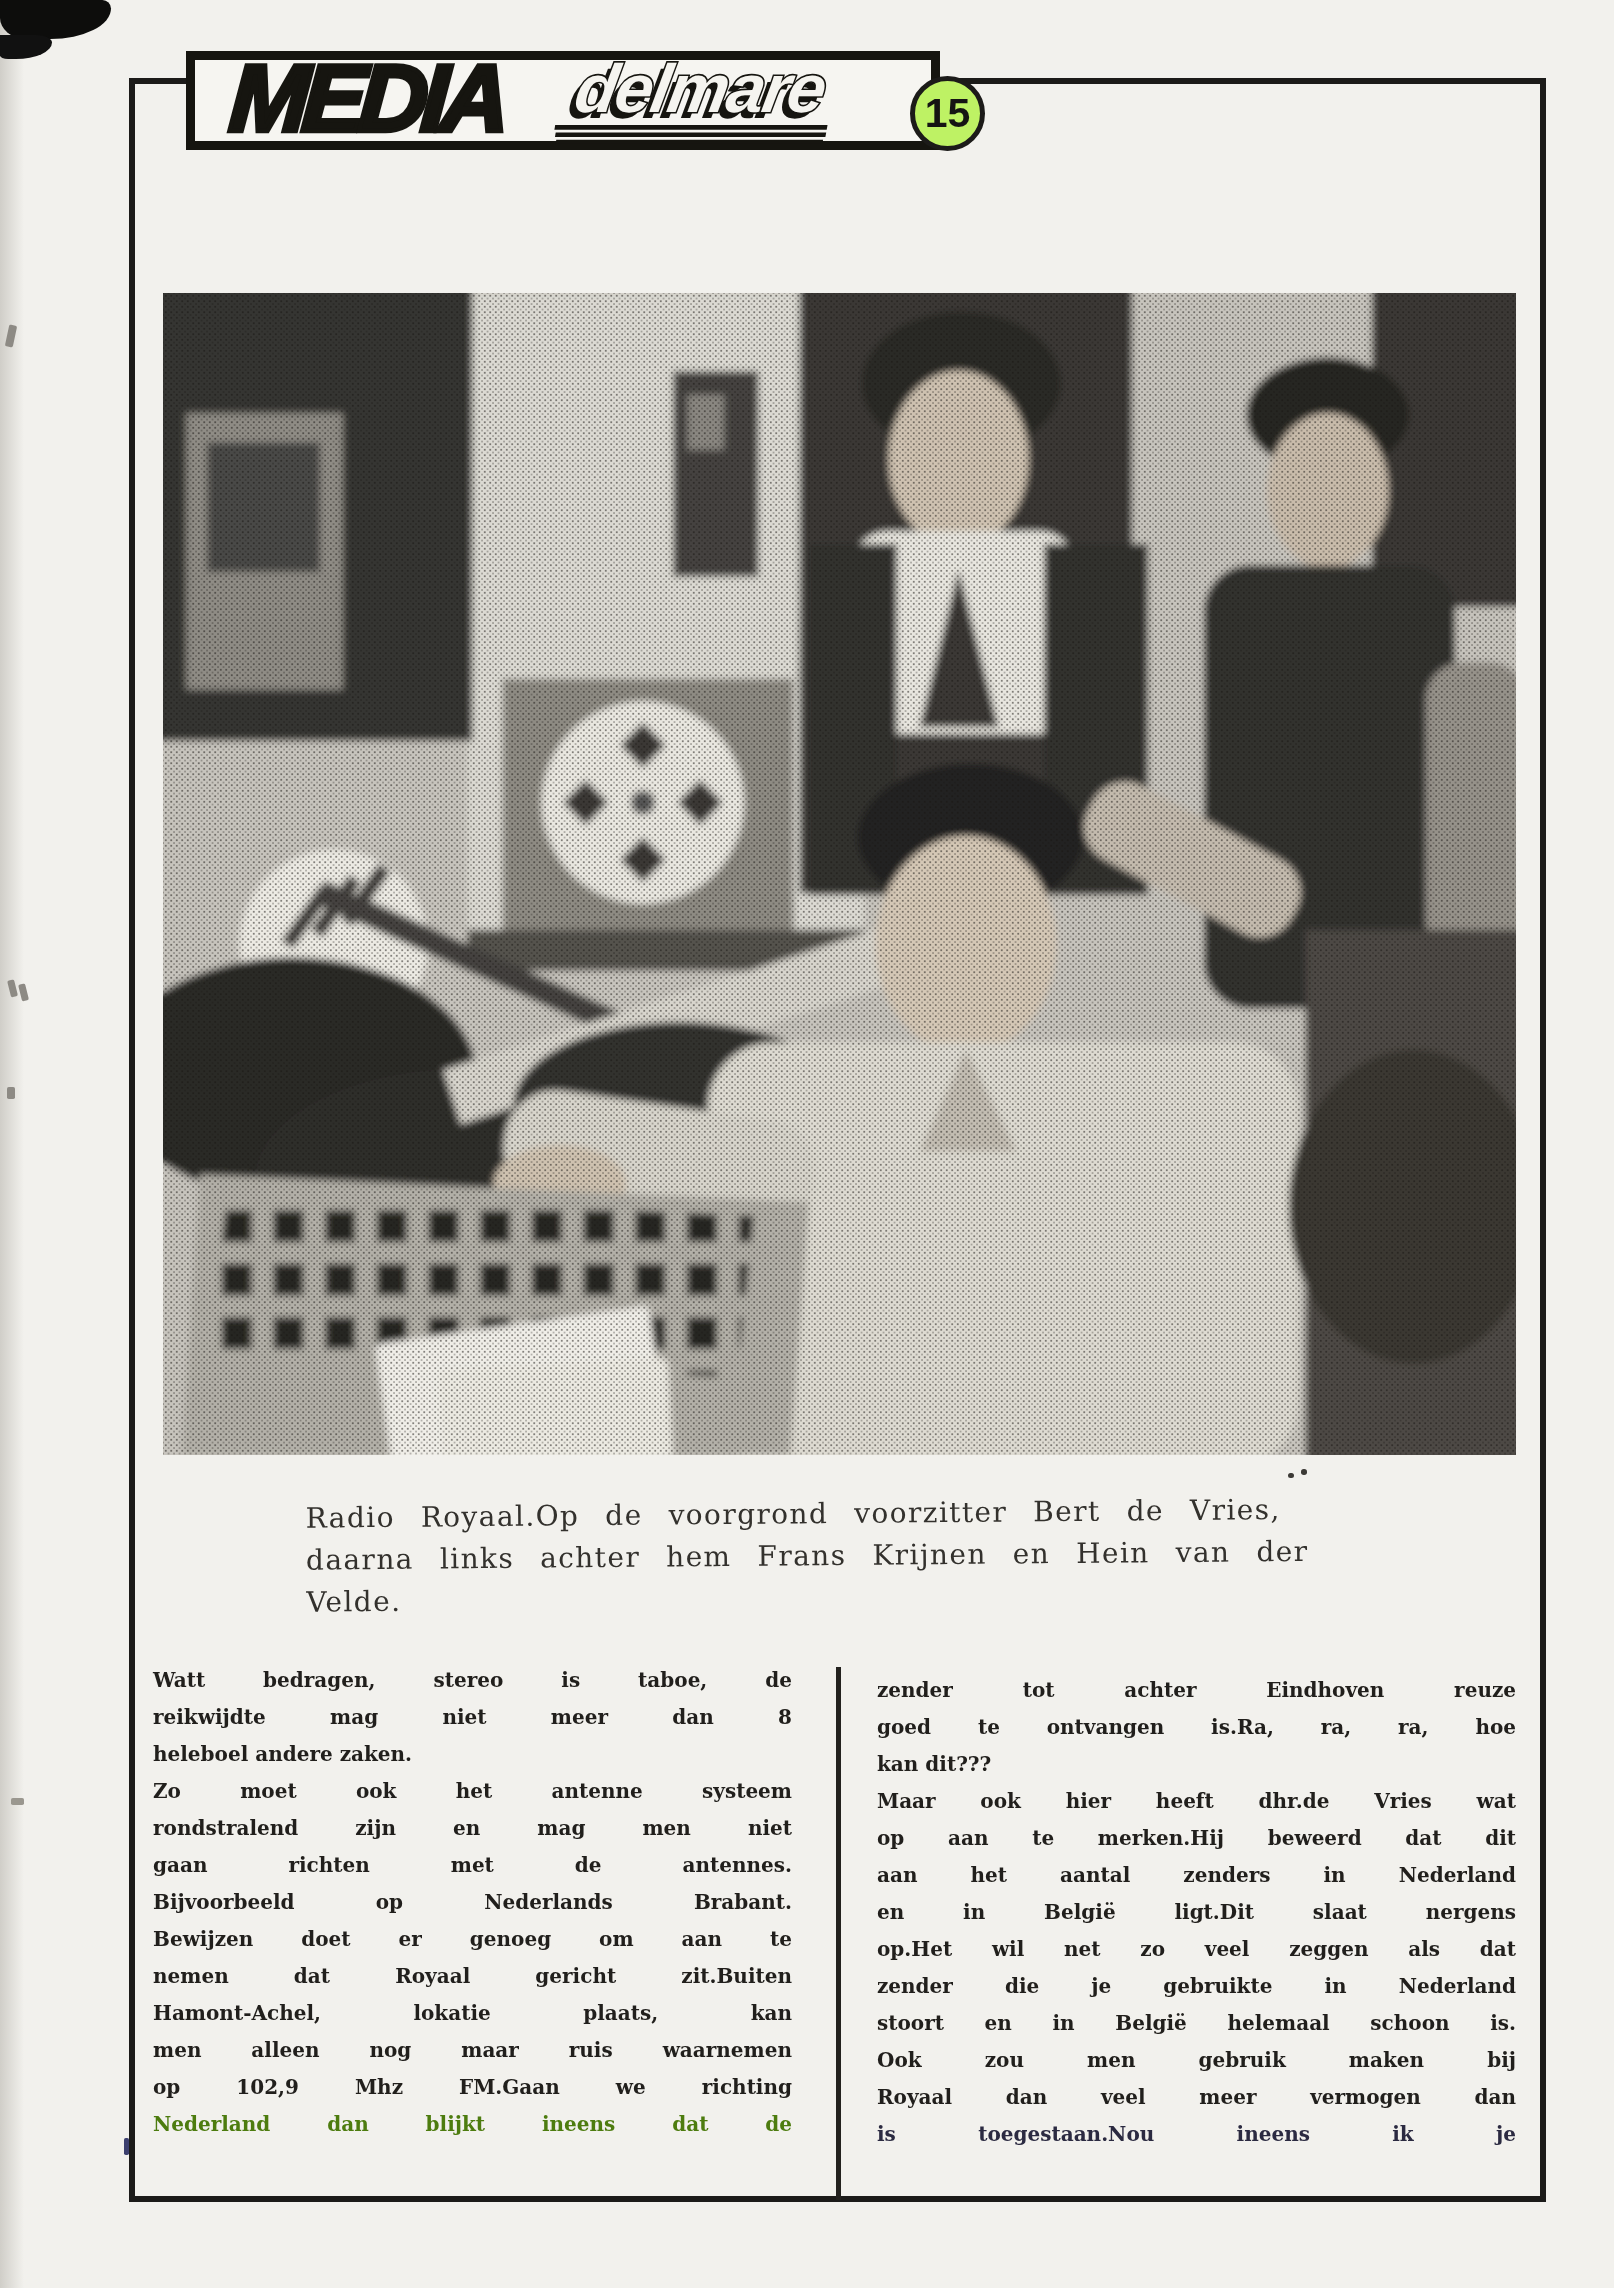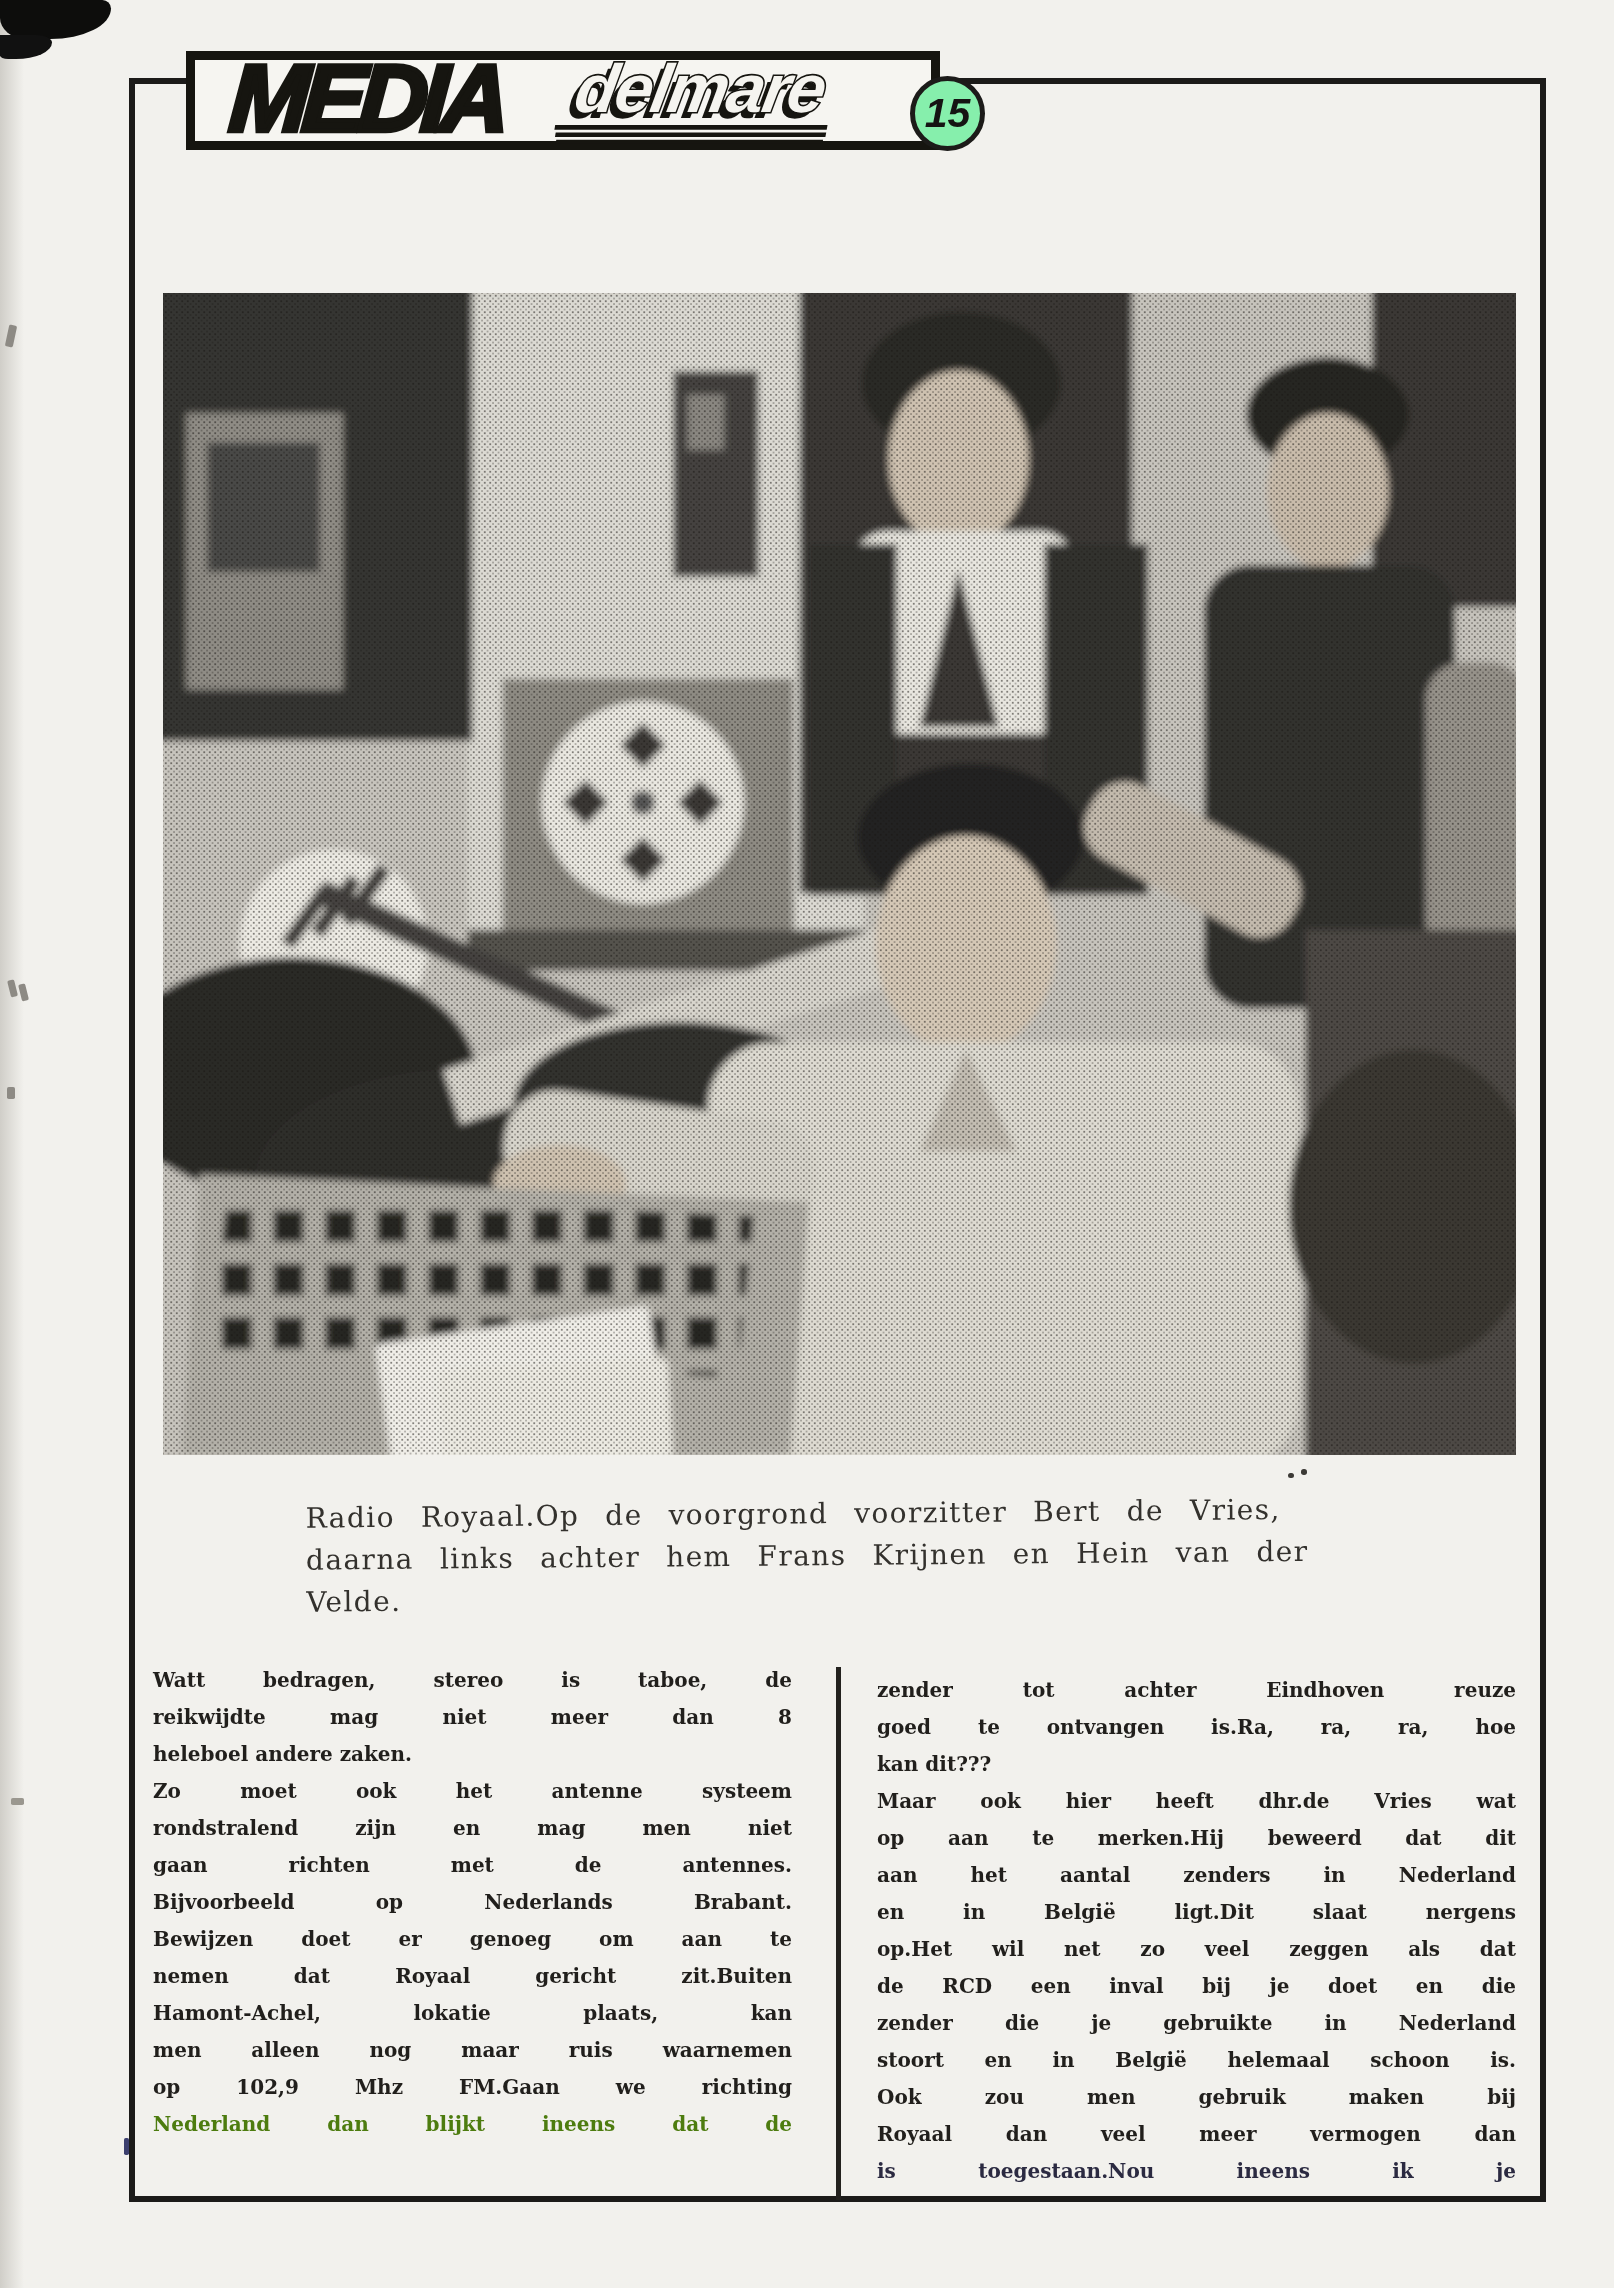--- a/index.html
+++ b/index.html
@@ -33,21 +33,21 @@
     font-family:"Liberation Sans", sans-serif;
     font-style:italic;font-weight:bold;
     font-size:95px;line-height:81px;letter-spacing:-6.5px;
     color:#161510;-webkit-text-stroke:4.6px #161510;
     transform:skewX(-4deg) translateY(-1.8px);
     white-space:nowrap;
   }
   .logo-delmare-svg{display:block;margin-top:5.5px;}
 
   .badge{position:absolute;left:910px;top:76px;width:65px;height:65px;border-radius:50%;
-    background:#86efac;border:5.5px solid #1c1b19;display:flex;align-items:center;justify-content:center;font-style:italic;}
+    background:#bef264;border:5.5px solid #1c1b19;display:flex;align-items:center;justify-content:center;}
   .badge span{font-family:"Liberation Sans", sans-serif;font-weight:bold;font-size:41px;color:#151413;}
 
   
   .photo{position:absolute;left:163px;top:293px;width:1353px;height:1162px;
     background:#c7c4bd;overflow:hidden;}
   .photo svg{position:absolute;inset:0;}
   .halftone{position:absolute;inset:0;
     background-image:radial-gradient(rgba(24,21,18,.5) 1px, transparent 1.4px),
                      radial-gradient(rgba(24,21,18,.28) 0.9px, transparent 1.3px);
     background-size:5.5px 5.5px,5.5px 5.5px;
@@ -215,21 +215,20 @@
 
   <div class="col col-right">
     <div class="line">zender tot achter Eindhoven reuze</div>
     <div class="line">goed te ontvangen is.Ra, ra, ra, hoe</div>
     <div class="line short">kan dit???</div>
     <div class="line">Maar ook hier heeft dhr.de Vries wat</div>
     <div class="line">op aan te merken.Hij beweerd dat dit</div>
     <div class="line">aan het aantal zenders in Nederland</div>
     <div class="line">en in België ligt.Dit slaat nergens</div>
     <div class="line">op.Het wil net zo veel zeggen als dat</div>
-    <div class="line">de RCD een inval bij je doet en die</div>
     <div class="line">zender die je gebruikte in Nederland</div>
     <div class="line">stoort en in België helemaal schoon is.</div>
     <div class="line">Ook zou men gebruik maken bij</div>
     <div class="line">Royaal dan veel meer vermogen dan</div>
     <div class="line ink-blue2">is toegestaan.Nou ineens ik je</div>
   </div>
 
 </div>
 
 

